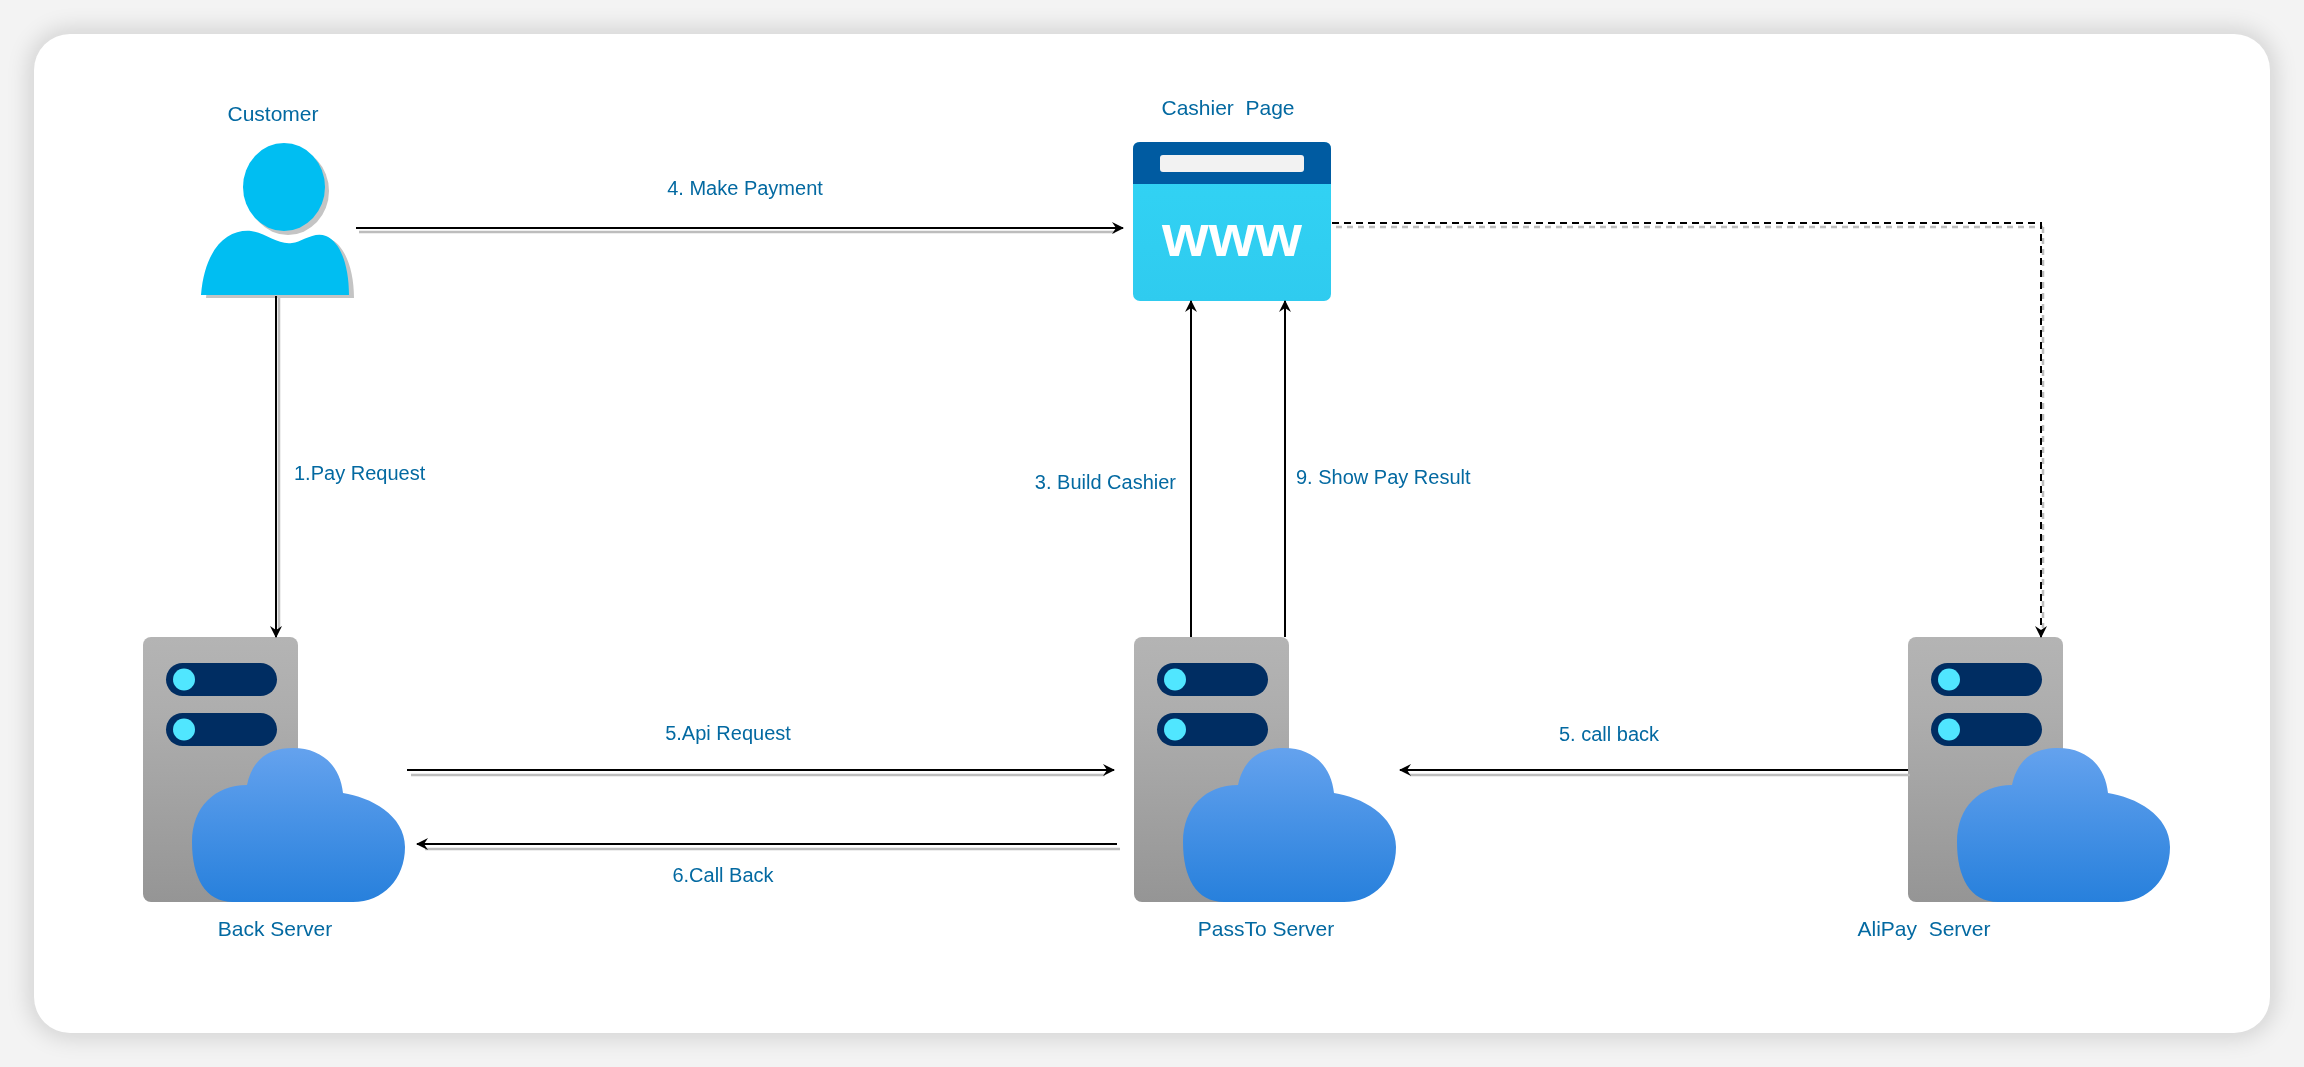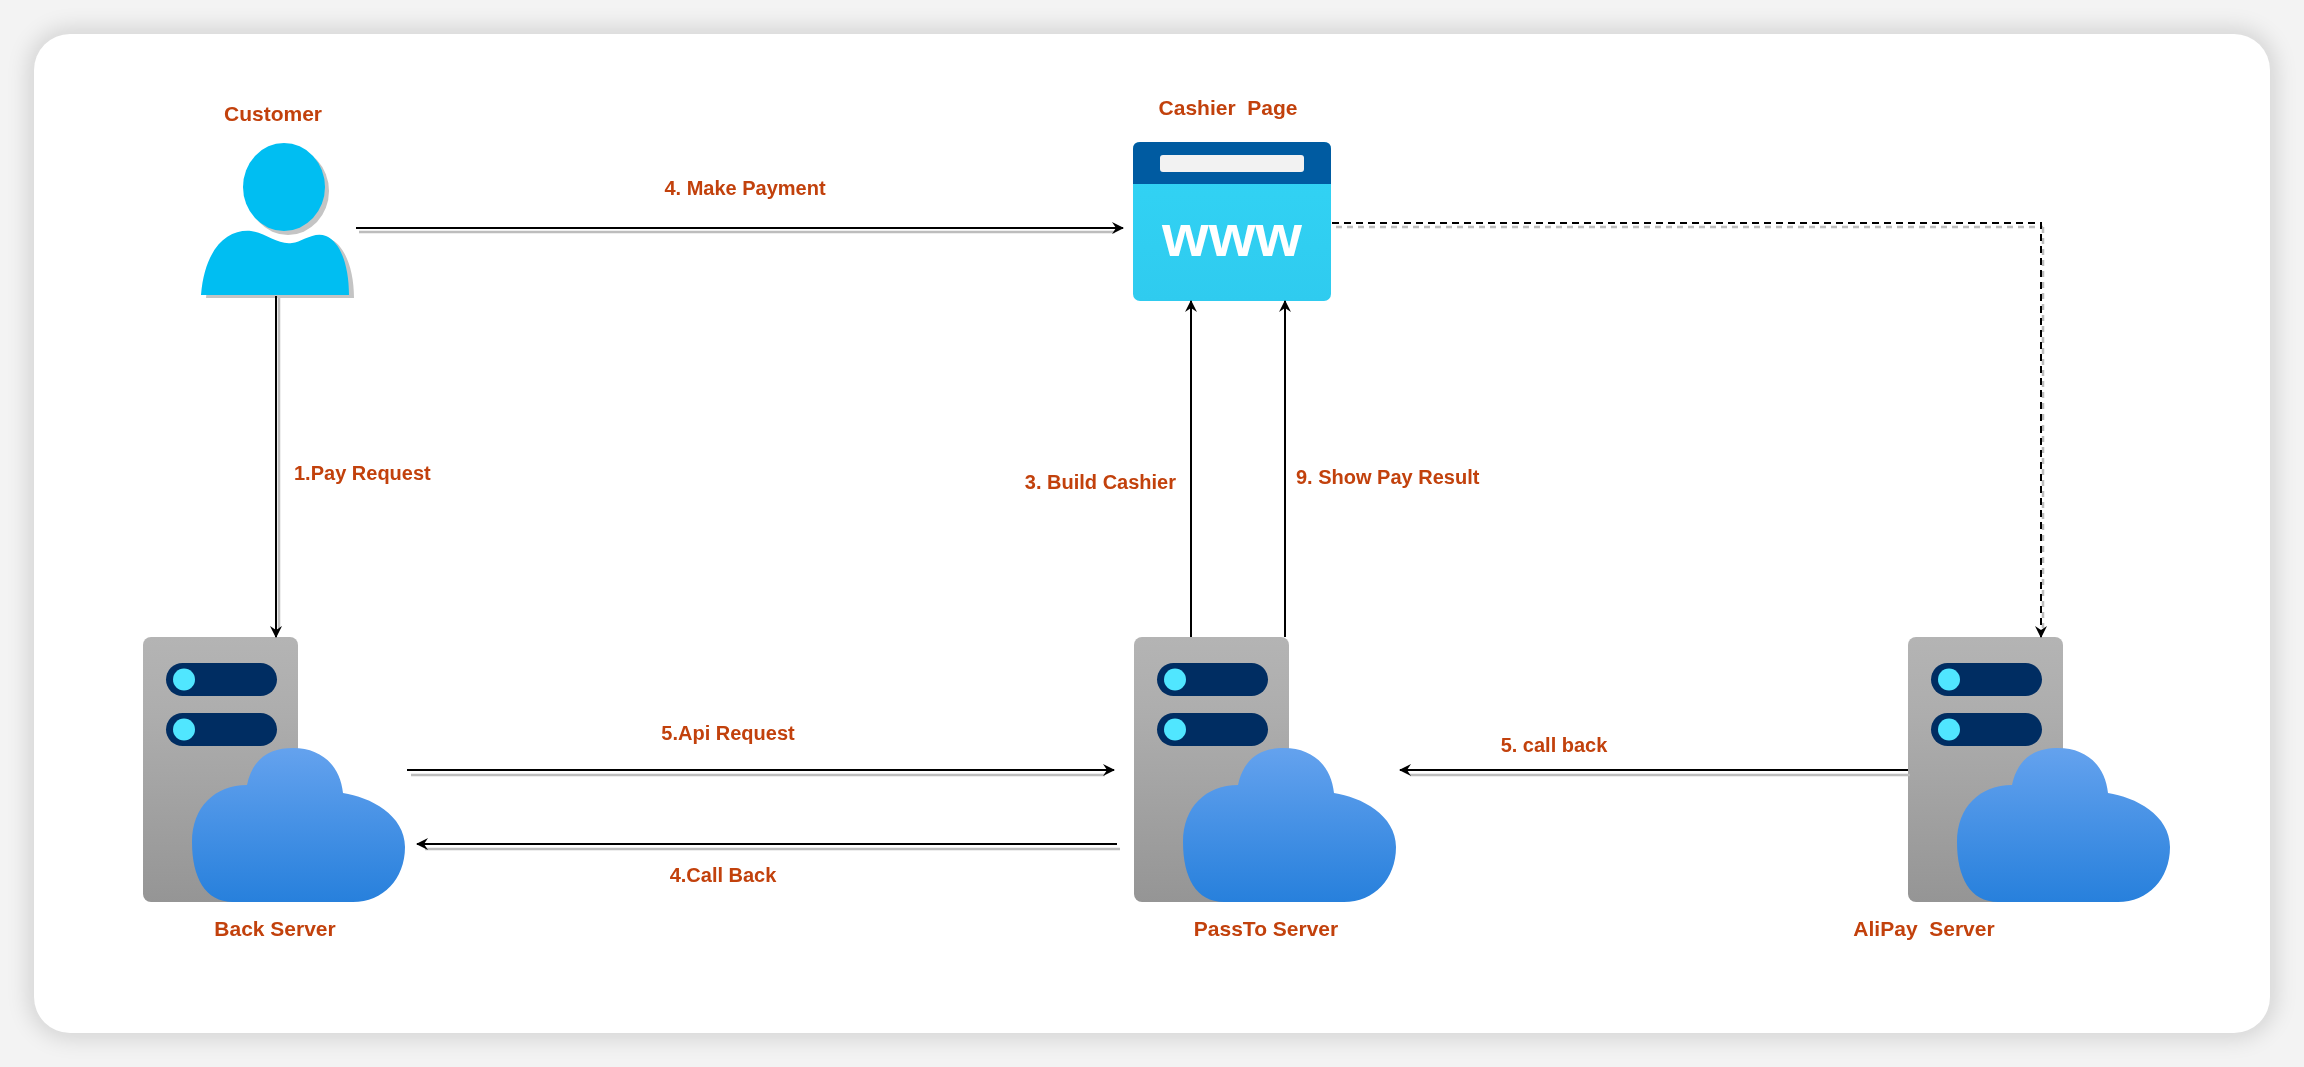--- a/index.html
+++ b/index.html
@@ -9,22 +9,22 @@
     font-family: "Liberation Sans", "DejaVu Sans", sans-serif;
     position: relative;
   }
   .card {
     position: absolute; left: 34px; top: 34px; width: 2236px; height: 999px;
     background: #ffffff; border-radius: 36px;
     box-shadow: 0 0 22px 6px rgba(0,0,0,0.13);
   }
   svg.diagram { position: absolute; left: 0; top: 0; }
   .lbl {
-    position: absolute; font-size: 20px; color: #c2410c; white-space: pre;
-    line-height: 1; transform: translate(-50%, -50%); font-weight: bold;
+    position: absolute; font-size: 20px; color: #0369a1; white-space: pre;
+    line-height: 1; transform: translate(-50%, -50%);
   }
   .lbl.left { transform: translate(0, -50%); }
   .lbl.right { transform: translate(-100%, -50%); }
   .title-lbl { font-size: 21px; }
 </style>
 </head>
 <body>
 
 <div class="card"></div>
 
@@ -106,15 +106,15 @@
 <div class="lbl title-lbl" style="left:273px; top:113px;">Customer</div>
 <div class="lbl title-lbl" style="left:1228px; top:107px;">Cashier  Page</div>
 <div class="lbl title-lbl" style="left:275px; top:928px;">Back Server</div>
 <div class="lbl title-lbl" style="left:1266px; top:928px;text-align:right;">PassTo Server</div>
 <div class="lbl title-lbl" style="left:1924px; top:928px;">AliPay  Server</div>
 
 <div class="lbl left" style="left:294px; top:473px;text-align:right;">1.Pay Request</div>
 <div class="lbl" style="left:728px; top:733px;">5.Api Request</div>
 <div class="lbl right" style="left:1176px; top:482px;">3. Build Cashier</div>
 <div class="lbl" style="left:745px; top:188px;">4. Make Payment</div>
-<div class="lbl" style="left:1554px; top:734px;margin-top:11px;">5. call back</div>
+<div class="lbl" style="left:1609px; top:734px;">5. call back</div>
 <div class="lbl left" style="left:1296px; top:477px;">9. Show Pay Result</div>
-<div class="lbl" style="left:723px; top:875px;">4.Call Back</div>
+<div class="lbl" style="left:723px; top:875px;">6.Call Back</div>
 
 </body></html>

